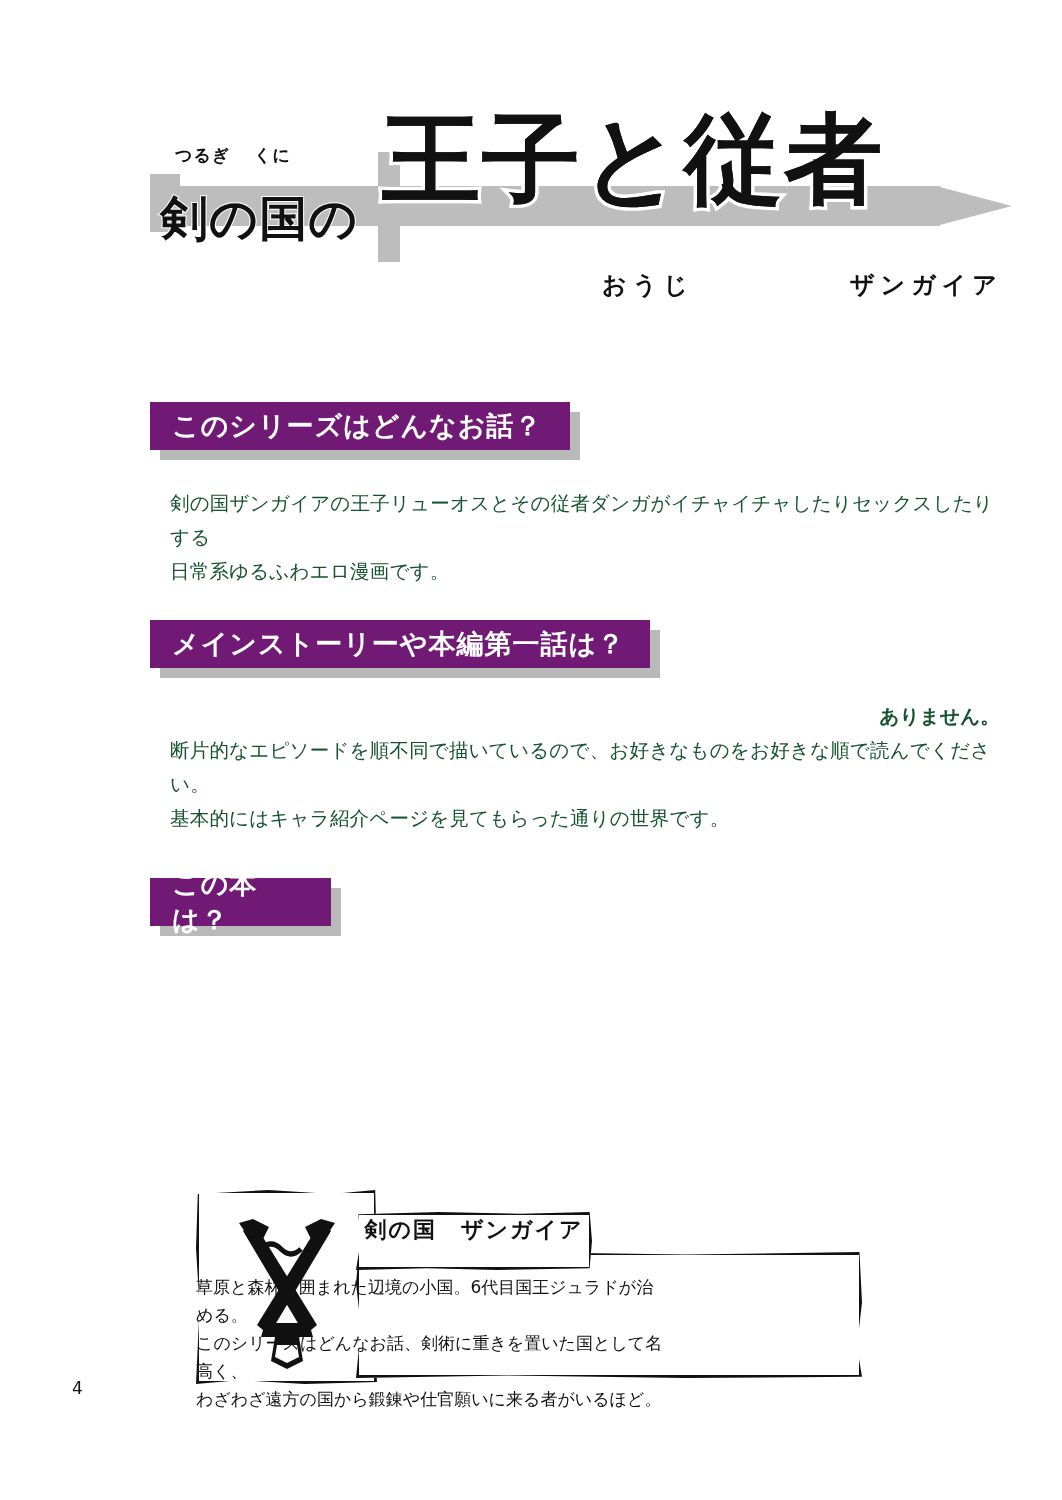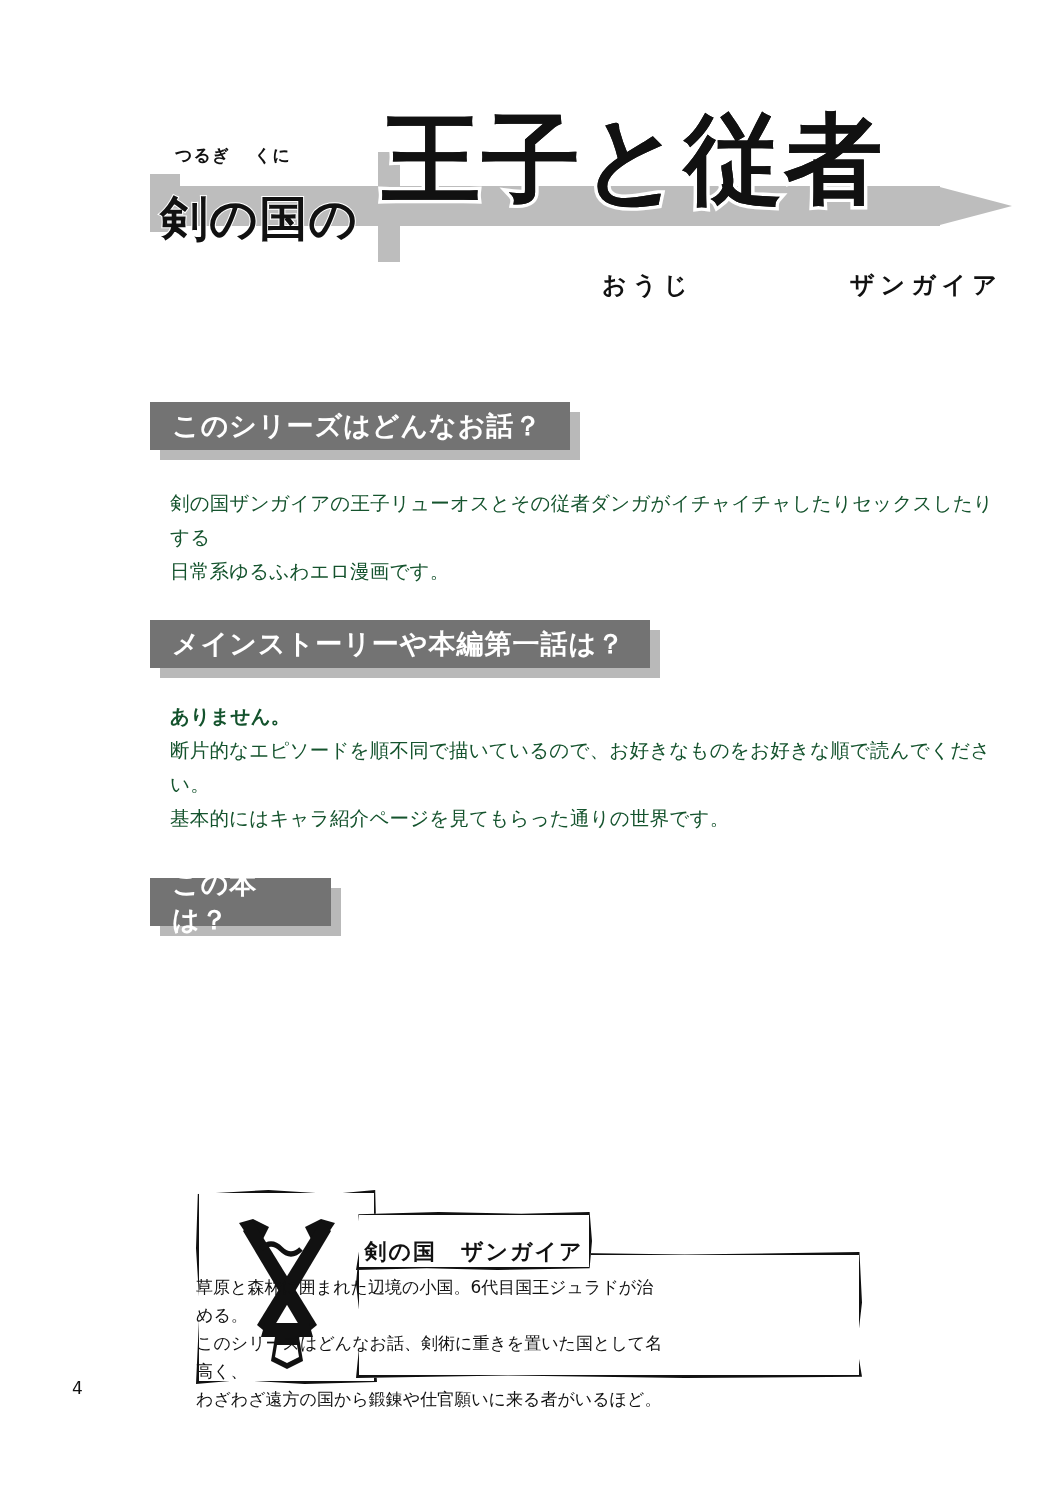--- a/index.html
+++ b/index.html
@@ -133,21 +133,21 @@
   .sec .shadow {
     position: absolute;
     left: 10px;
     top: 10px;
     width: 100%;
     height: 100%;
     background: #b9b9b9;
   }
   .sec .bar {
     position: relative;
-    background: #737373;
+    background: #701a75;
     color: #ffffff;
     font-size: 27px;
     font-weight: bold;
     letter-spacing: 1px;
     display: flex;
     align-items: center;
     padding: 0 22px;
     height: 48px;
     box-sizing: border-box;
   }
@@ -188,21 +188,21 @@
   }
   .country-title-box {
     position: absolute;
     left: 160px;
     top: 22px;
     width: 230px;
     height: 52px;
     border: 3px solid #111;
     background: #fff;
     display: flex;
-    align-items: flex-end;
+    align-items: flex-start;
     justify-content: center;
     z-index: 3;
     clip-path: polygon(1% 4%, 35% 0%, 70% 3%, 99% 0%, 100% 50%, 99% 97%, 60% 100%, 30% 97%, 0% 100%, 2% 50%);
   }
   .country-title-box span {
     font-size: 22px;
     font-weight: bold;
     letter-spacing: 2px;
   }
   .country-desc-box {
@@ -260,21 +260,21 @@
     <div class="shadow"></div>
     <div class="bar">このシリーズはどんなお話？</div>
   </div>
   <div class="body-text" style="left:170px; top:487px; width:830px;">剣の国ザンガイアの王子リューオスとその従者ダンガがイチャイチャしたりセックスしたりする
 日常系ゆるふわエロ漫画です。</div>
 
   <div class="sec" style="left:150px; top:620px; width:500px; height:48px;">
     <div class="shadow"></div>
     <div class="bar">メインストーリーや本編第一話は？</div>
   </div>
-  <div class="body-text" style="left:170px; top:700px; width:830px; font-weight:bold;">ありません。</div>
+  <div class="body-text" style="left:170px; top:700px; width:830px; font-weight:bold;text-align:right;">ありません。</div>
   <div class="body-text" style="left:170px; top:734px; width:840px;">断片的なエピソードを順不同で描いているので、お好きなものをお好きな順で読んでください。
 基本的にはキャラ紹介ページを見てもらった通りの世界です。</div>
 
   <div class="sec" style="left:150px; top:878px; width:181px; height:48px;">
     <div class="shadow"></div>
     <div class="bar">この本は？</div>
   </div>
 
   <div class="country">
     <div class="emblem-box">

